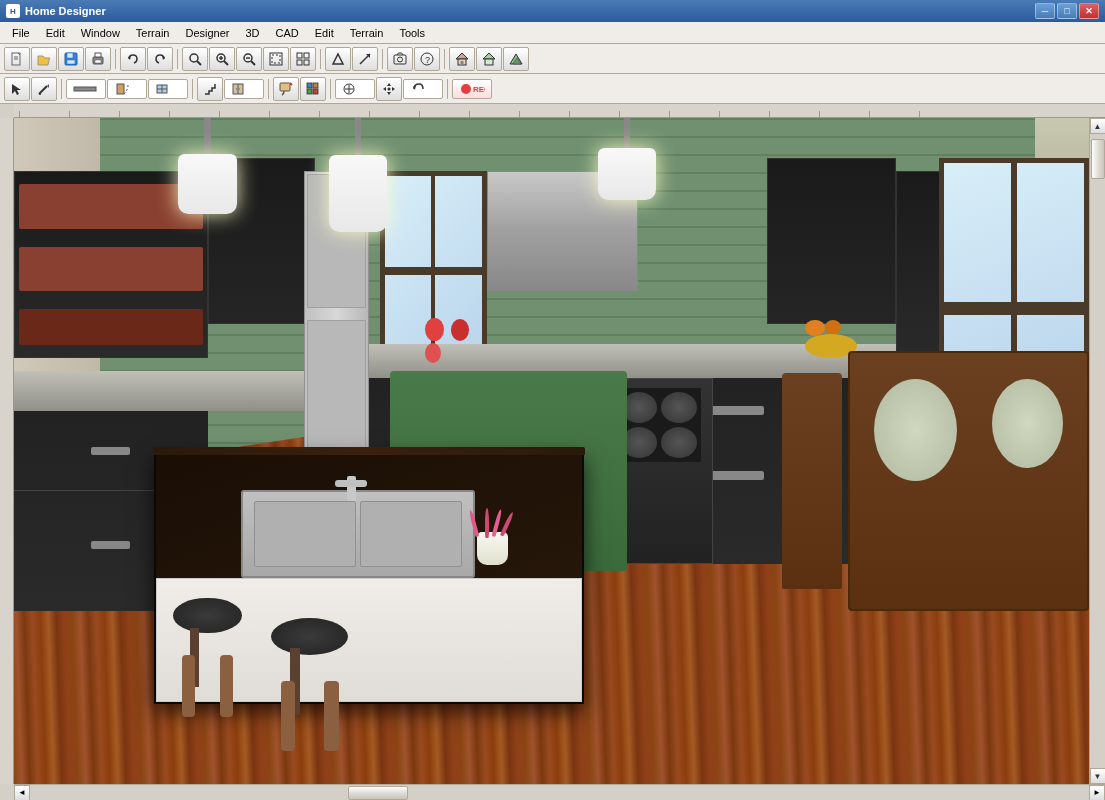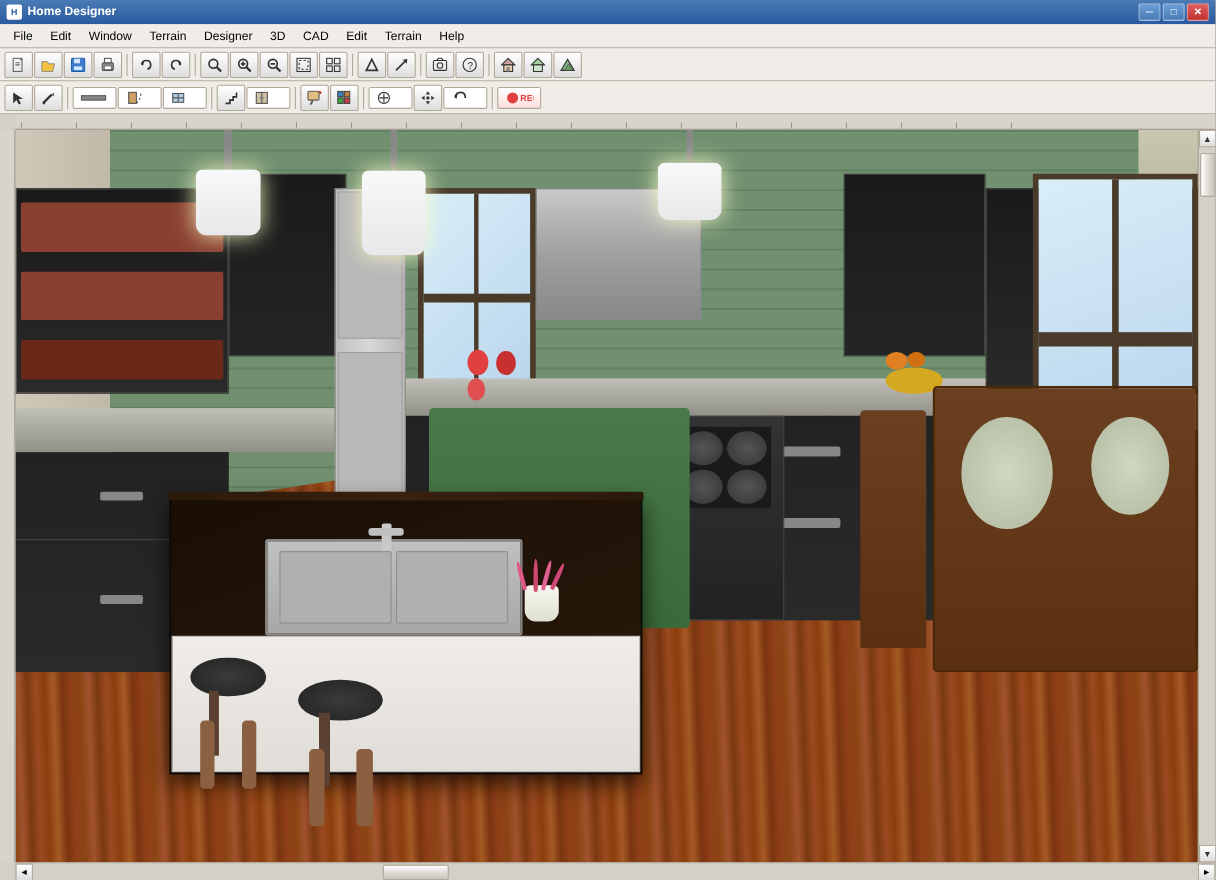--- a/index.html
+++ b/index.html
@@ -265,21 +265,21 @@
 <div id="menu-bar">
   <div class="menu-item">File</div>
   <div class="menu-item">Edit</div>
   <div class="menu-item">Window</div>
   <div class="menu-item">Terrain</div>
   <div class="menu-item">Designer</div>
   <div class="menu-item">3D</div>
   <div class="menu-item">CAD</div>
   <div class="menu-item">Edit</div>
   <div class="menu-item">Terrain</div>
-  <div class="menu-item">Help</div>
+  <div class="menu-item">Tools</div>
 </div>
 
 <div id="toolbar1">
   <div class="tb-btn">
     <svg width="14" height="14" viewBox="0 0 14 14">
         <rect x="2" y="1" width="8" height="12" fill="none" stroke="#666" stroke-width="1"></rect>
         <polyline points="8,1 10,3 10,3" fill="#fff" stroke="#666" stroke-width="1"></polyline>
         <line x1="4" y1="5" x2="8" y2="5" stroke="#666" stroke-width="1"></line>
         <line x1="4" y1="7" x2="8" y2="7" stroke="#666" stroke-width="1"></line>
       </svg>

